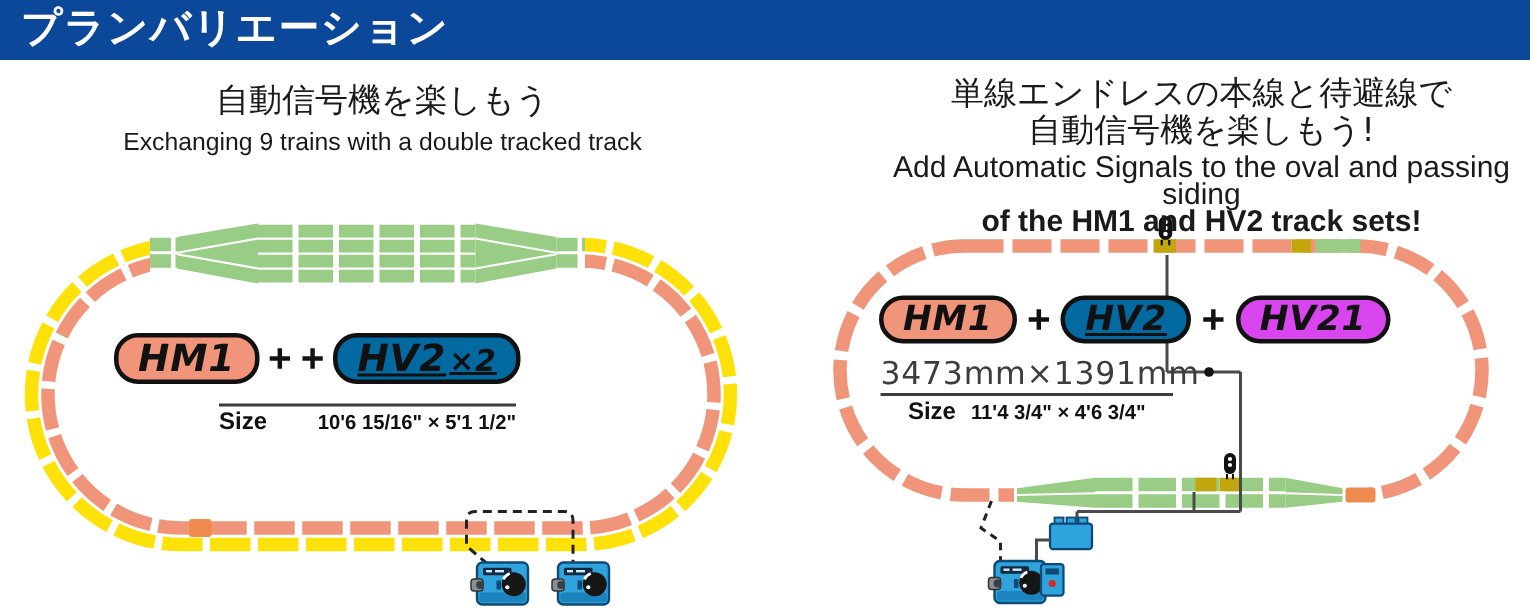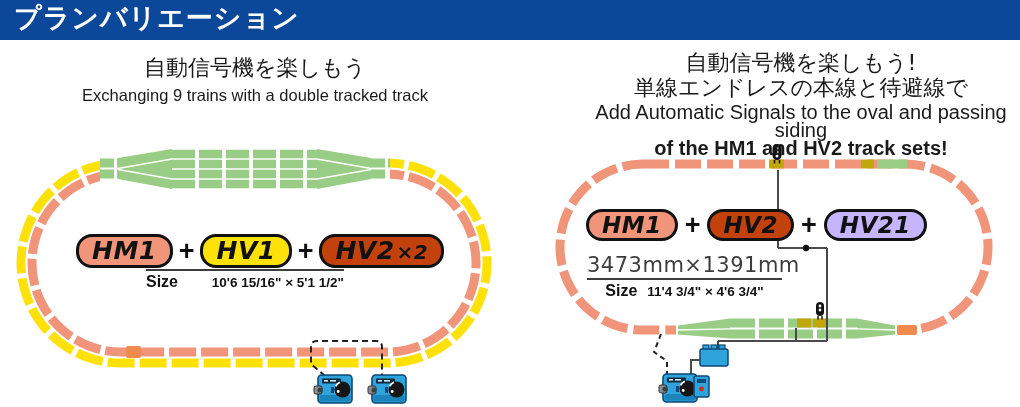--- a/index.html
+++ b/index.html
@@ -14,42 +14,42 @@
   .header-title{color:#ffffff;font-size:27px;font-weight:bold;letter-spacing:1px;
     font-family:"DejaVu Sans","Liberation Sans",sans-serif;}
   .art{position:absolute;left:0;top:0;width:1020px;height:407px;}
   .titles{position:absolute;text-align:center;}
   .left-titles{left:30px;top:55px;width:450px;}
   .right-titles{left:585px;top:50px;width:432px;}
   .jp{font-size:22px;line-height:25px;font-weight:500;
       font-family:"DejaVu Sans","Liberation Sans",sans-serif;}
   .en{font-size:16.5px;line-height:19px;margin-top:6px;}
   .right-titles .en{font-size:20px;line-height:18px;margin-top:3px;}
-  .badges{position:absolute;display:flex;align-items:center;margin-top:12px;}
+  .badges{position:absolute;display:flex;align-items:center;}
   .left-badges{left:76px;top:222px;gap:6px;}
   .right-badges{left:586px;top:197px;gap:7px;}
   .pill{
     display:inline-flex;align-items:baseline;justify-content:center;
     border:3px solid #111;border-radius:16px;color:#111;
     font-weight:bold;font-style:italic;padding:0 13px;
     font-size:25px;height:28px;line-height:28px;letter-spacing:0.5px;
     font-family:"DejaVu Sans","Liberation Sans",sans-serif;
   }
   .right-badges .pill{font-size:23px;height:26px;line-height:26px;}
   .bg-salmon{background:#F0947A;}
   .bg-yellow{background:#FFE10A;}
-  .bg-green{background:#c2410c;}
-  .bg-olive{background:#c4b5fd;}
+  .bg-green{background:#0369a1;text-decoration:underline;}
+  .bg-olive{background:#d946ef;}
   .mult{font-style:italic;font-weight:600;font-size:20px;margin-left:2px;}
   .plus{font-size:27px;font-weight:bold;color:#111;}
   .size-block{position:absolute;}
   .left-size{left:146px;top:268px;width:198px;}
   .right-size{left:587px;top:237px;width:195px;}
   .size-mm{color:#3d3d3d;font-size:22px;text-align:center;letter-spacing:0.5px;
-    white-space:nowrap;font-family:"DejaVu Sans","Liberation Sans",sans-serif;margin-top:16px;}
+    white-space:nowrap;font-family:"DejaVu Sans","Liberation Sans",sans-serif;}
   .right-size .size-mm{font-size:21px;}
   .size-rule{border-top:2.5px solid #3d3d3d;margin:1px 0 2px 0;}
   .size-row{display:flex;font-weight:bold;color:#111;align-items:baseline;}
   .left-size .size-row{justify-content:space-between;}
   .right-size .size-row{justify-content:center;gap:10px;}
   .size-label{font-size:16px;}
   .size-imp{font-size:13.5px;white-space:nowrap;}
 </style>
 </head>
 <body>
@@ -138,30 +138,29 @@
 <div class="header-bar">
   <span class="header-title">プランバリエーション</span>
 </div>
 
 <div class="titles left-titles">
   <div class="jp">自動信号機を楽しもう</div>
   <div class="en">Exchanging 9 trains with a double tracked track</div>
 </div>
 
 <div class="titles right-titles">
+  <div class="jp">単線エンドレスの本線と待避線で</div>
   <div class="jp">自動信号機を楽しもう!</div>
-  <div class="jp">単線エンドレスの本線と待避線で</div>
   <div class="en">Add Automatic Signals to the oval and passing siding</div>
   <div class="en" style="margin-top:0;font-weight:bold;">of the HM1 and HV2 track sets!</div>
 </div>
 
 <div class="badges left-badges">
   <span class="pill bg-salmon">HM1</span>
   <span class="plus">+</span>
-  <span class="pill bg-yellow">HV1</span>
   <span class="plus">+</span>
   <span class="pill bg-green">
       <span>HV2</span>
       <span class="mult">×2</span>
     </span>
 </div>
 
 <div class="size-block left-size">
   <div class="size-rule"></div>
   <div class="size-row">

